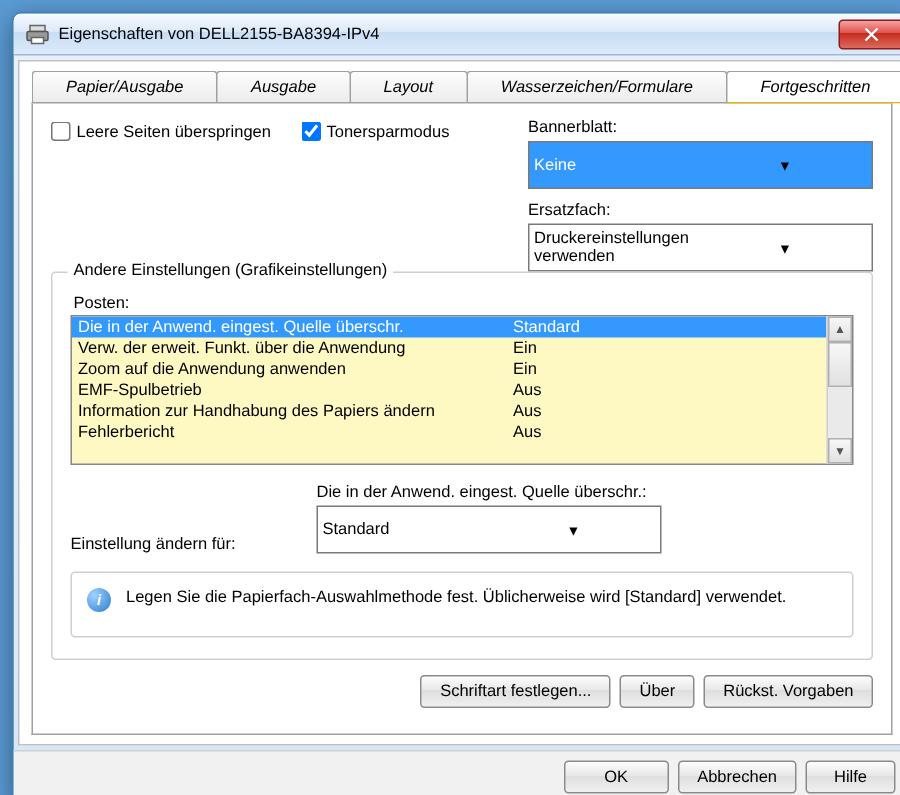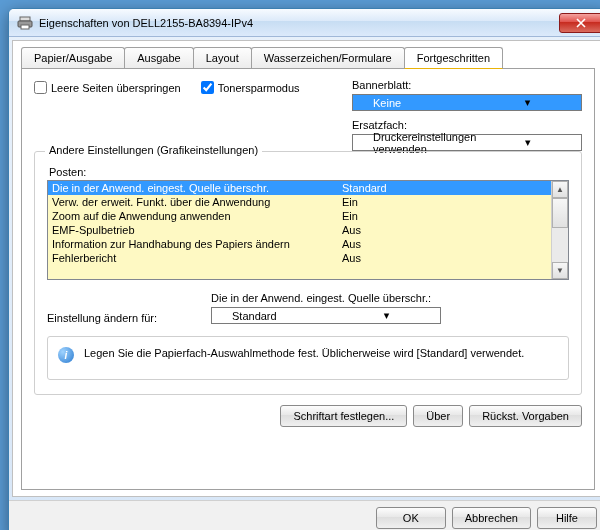--- a/index.html
+++ b/index.html
@@ -4,30 +4,30 @@
 <style>
   * { box-sizing: border-box; font-family: "Segoe UI", Tahoma, sans-serif; font-size: 11px; }
   body { margin: 0; background: #5a9bd4; padding: 8px; }
   .window { width: 600px; height: 530px; margin: 0 auto; background: linear-gradient(#e8f1fb,#d7e6f7); border: 1px solid #3c7fb1; border-radius: 6px; box-shadow: 0 4px 16px rgba(0,0,0,0.4); display: flex; flex-direction: column; overflow: hidden; }
   .titlebar { height: 28px; background: linear-gradient(#f7fbff,#dbe9f9 45%,#c7ddf3 46%,#dceafb); display: flex; align-items: center; padding: 0 4px 0 8px; border-bottom: 1px solid #a0b8d8; }
   .titlebar-icon { width: 16px; height: 16px; margin-right: 6px; display: inline-flex; }
   .titlebar-text { flex: 1; color: #000; }
   .close-btn { width: 44px; height: 20px; background: linear-gradient(#f4a2a0,#e0514b 45%,#c72b1f 46%,#da6b5e); border: 1px solid #8b1a1a; border-radius: 3px; color: #fff; display: flex; align-items: center; justify-content: center; font-size: 11px; font-weight: bold; cursor: default; }
   .content { flex: 1; background: #fff; margin: 3px; border: 1px solid #c0c0c0; padding: 6px 8px 6px 8px; display: flex; flex-direction: column; }
   .tabstrip { display: flex; border-bottom: 1px solid #a0a0a0; }
-  .tab { padding: 4px 12px; border: 1px solid #a0a0a0; border-bottom: none; background: linear-gradient(#fdfdfd,#ececec); border-radius: 3px 3px 0 0; margin-right: -1px; cursor: default; position: relative; }
+  .tab { padding: 4px 22px; border: 1px solid #a0a0a0; border-bottom: none; background: linear-gradient(#fdfdfd,#ececec); border-radius: 3px 3px 0 0; margin-right: -1px; cursor: default; position: relative; font-style: italic; }
   .tab.active { background: #fff; border-bottom: 1px solid #eab308; margin-bottom: -1px; z-index: 2; }
   .tabpage { border: 1px solid #a0a0a0; border-top: none; padding: 10px 12px 12px 12px; flex: 1; display: flex; flex-direction: column; }
   .toprow { display: flex; align-items: flex-start; gap: 24px; }
   .checkrow { display: flex; gap: 20px; padding-top: 2px; }
   .chk { display: flex; align-items: center; gap: 4px; }
   .chk input { width: 13px; height: 13px; margin: 0; }
   .rightcol { margin-left: auto; width: 230px; }
   .fieldlabel { margin-bottom: 3px; }
-  .combo { height: 17px; border: 1px solid #7a7a7a; display: flex; align-items: center; padding: 0 2px 0 20px; background: #fff; }
+  .combo { height: 32px; border: 1px solid #7a7a7a; display: flex; align-items: center; padding: 0 2px 0 3px; background: #fff; }
   .combo.blue { background: #3399ff; color: #fff; }
   .combo span { flex: 1; }
   .combo .dd { width: 16px; text-align: center; color: #000; }
   .group { border: 1px solid #cfcfcf; border-radius: 3px; padding: 12px 12px 14px 12px; position: relative; }
   .group-title { position: absolute; top: -8px; left: 10px; background: #fff; padding: 0 4px; }
   .posten-label { margin: 2px 0 2px 2px; }
   .listbox { border: 1px solid #828790; height: 100px; display: flex; background: #fef9c3; }
   .listbox-inner { flex: 1; overflow: hidden; }
   .listrow { display: flex; padding: 1px 4px; }
   .listrow.sel { background: #3399ff; color: #fff; }

